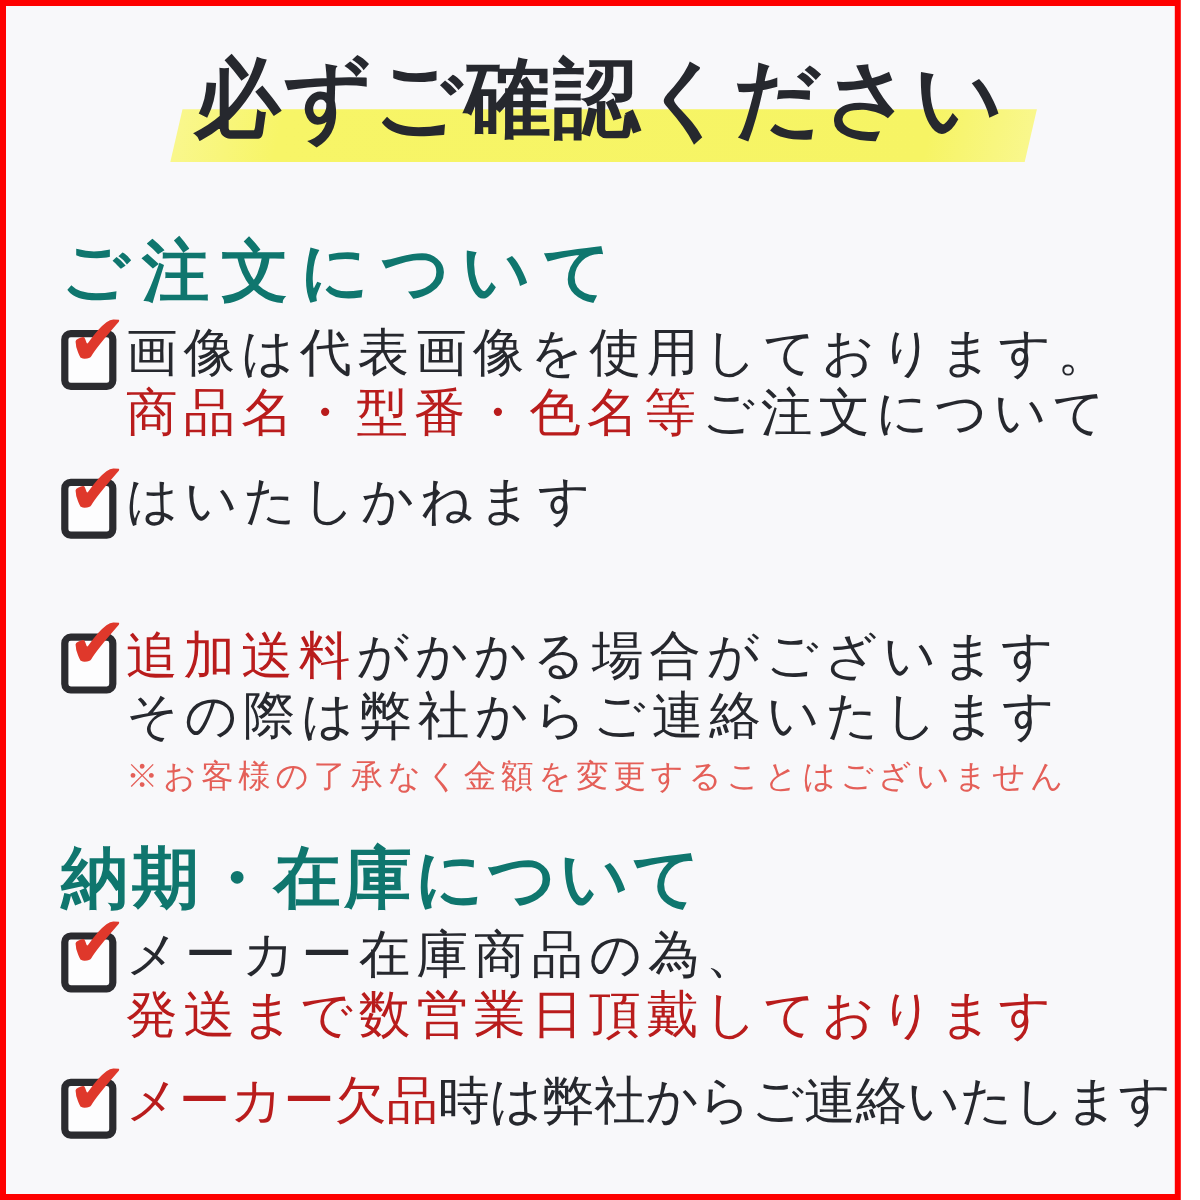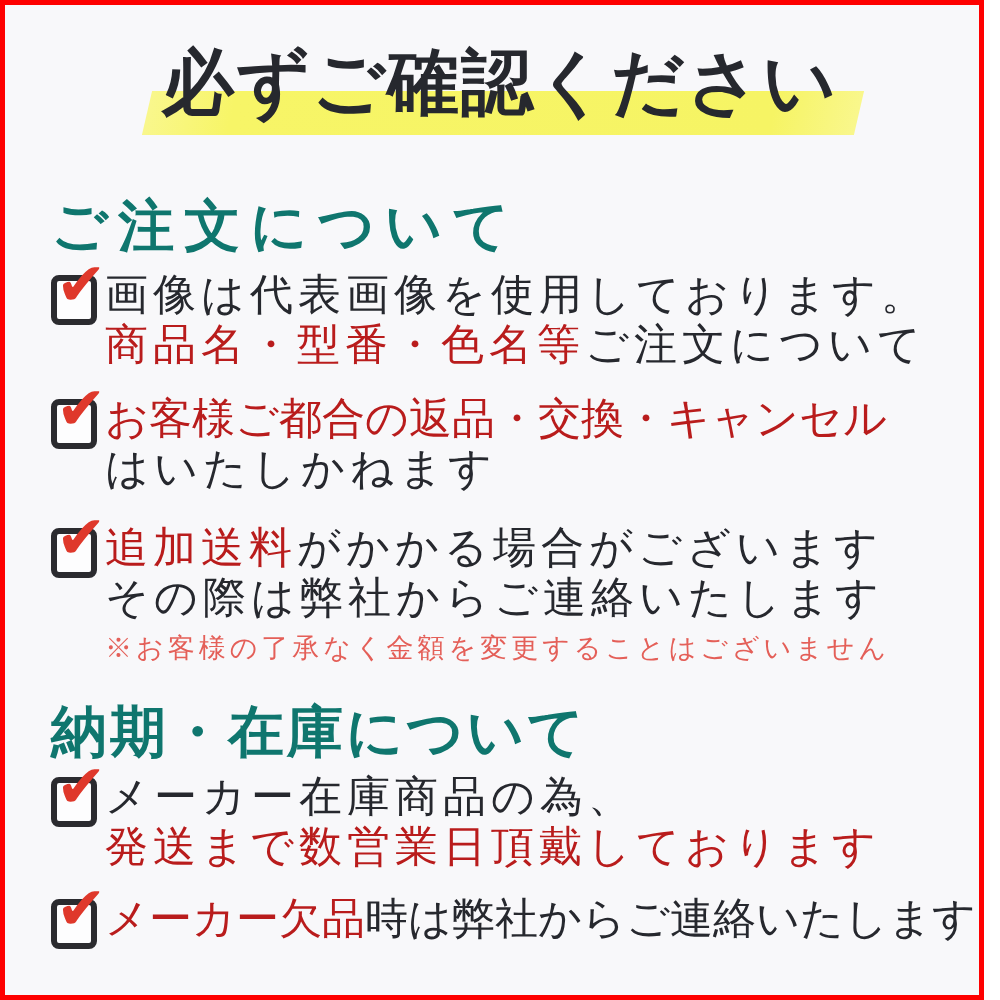--- a/index.html
+++ b/index.html
@@ -97,23 +97,20 @@
         <span class="seg red">商品名・型番・色名等</span><span class="seg dark">ご注文について</span>
       </p>
     </div>
   </div>
 
   <div class="item i2">
     <span class="checkbox">
       <span class="check-glyph">✔</span>
     </span>
     <div class="lines">
-      <p class="line tight">
-        <span class="seg red">お客様ご都合の返品・交換・キャンセル</span>
-      </p>
       <p class="line">
         <span class="seg dark">はいたしかねます</span>
       </p>
     </div>
   </div>
 
   <div class="item i3">
     <span class="checkbox">
       <span class="check-glyph">✔</span>
     </span>

